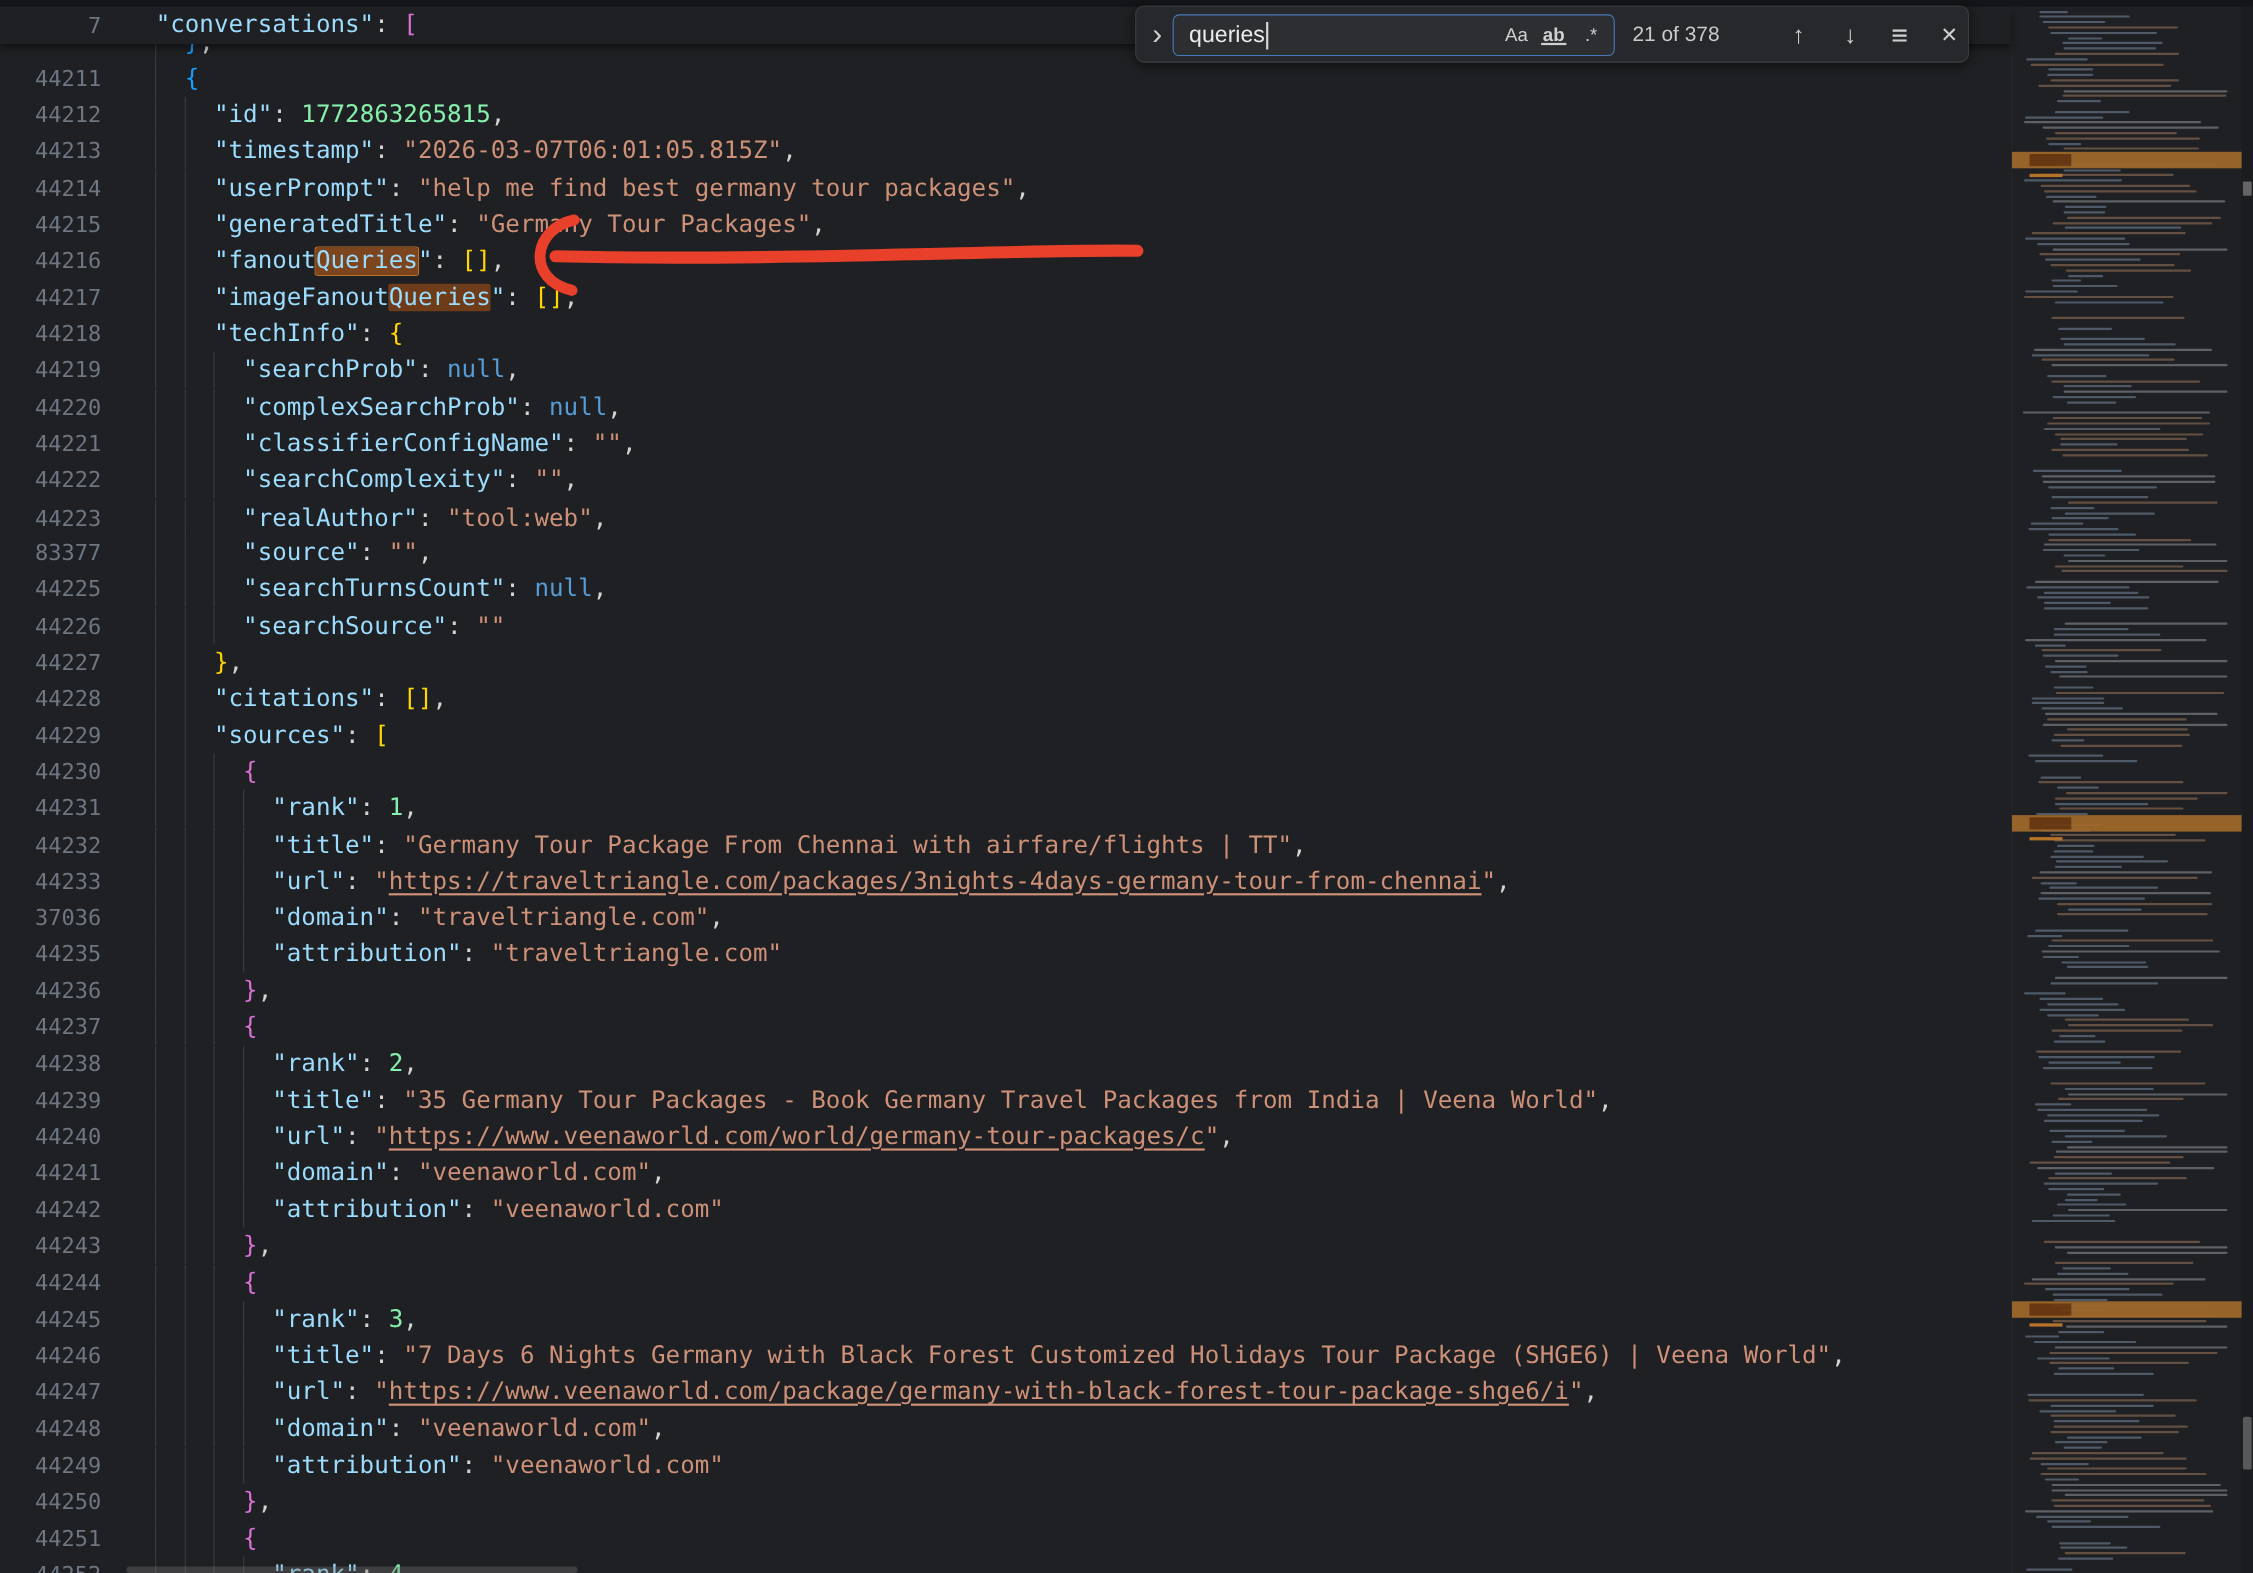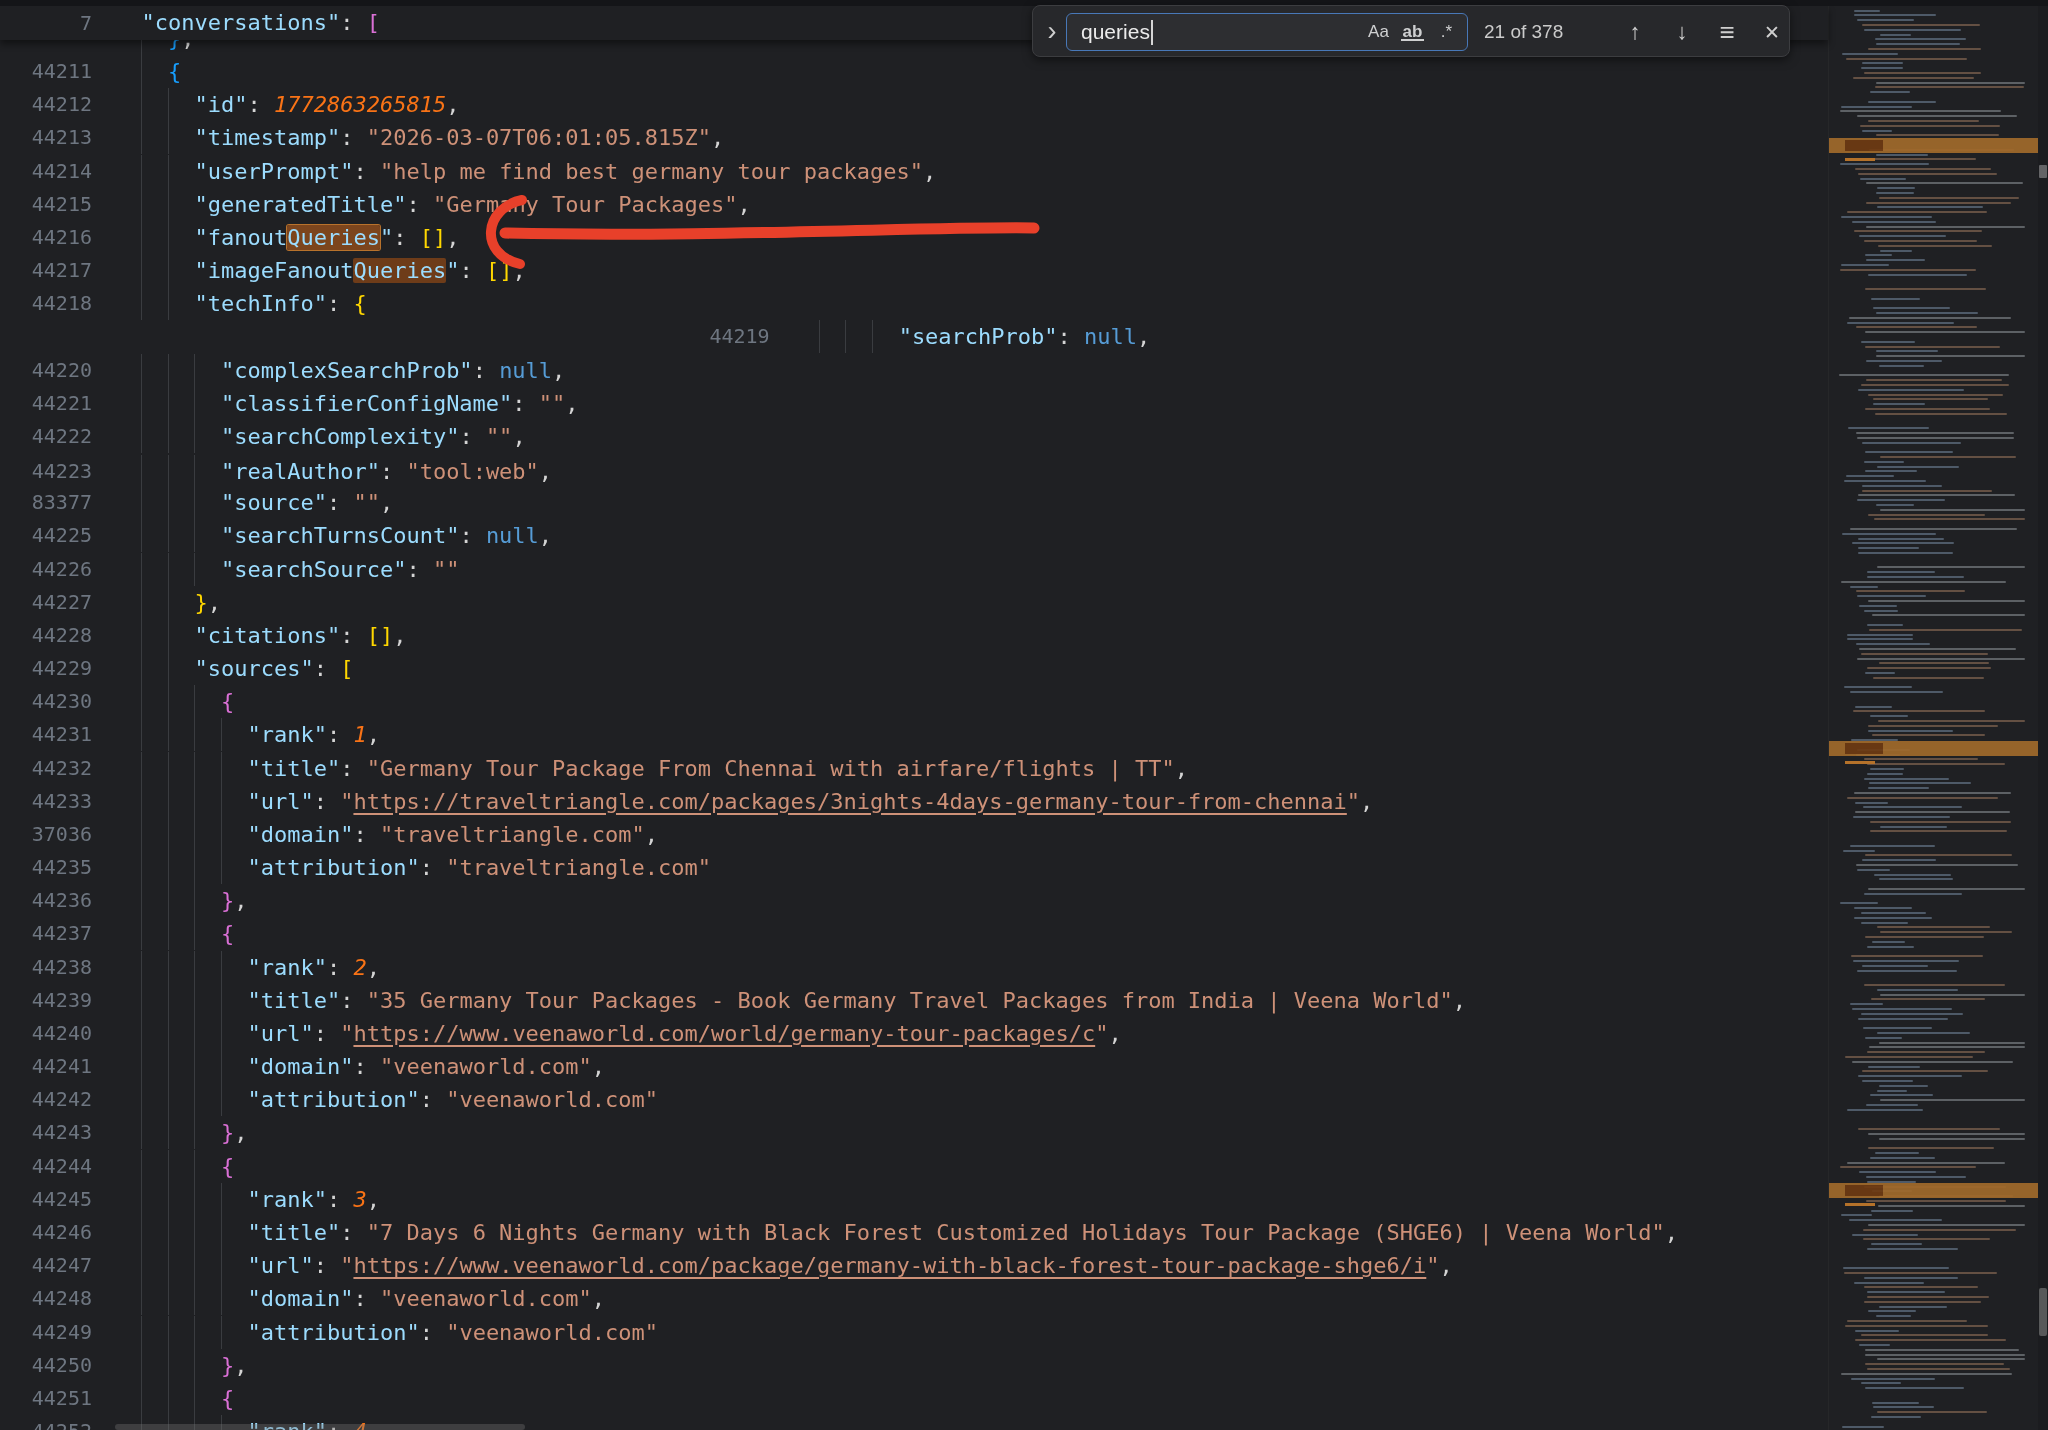--- a/index.html
+++ b/index.html
@@ -13,21 +13,21 @@
   
   .row { position:absolute; left:0; width:1828px; height:34px; display:flex; }
   .ln  { flex:none; width:92px; text-align:right; color:#6e7681;
          font:20px/33px "DejaVu Sans Mono", monospace; }
   .code{ position:relative; flex:none; margin-left:23px; white-space:pre;
          font:22px/33px "DejaVu Sans Mono", monospace; color:#d4d4d4; }
   .guide { position:absolute; top:0; width:1px; height:33px; background:#3a3c40; }
 
   .tk-k { color:#9CDCFE; }
   .tk-s { color:#CE9178; }
-  .tk-n { color:#f97316;font-style:italic; }
+  .tk-n { color:#86efac; }
   .tk-w { color:#569CD6; }
   .tk-p { color:#d4d4d4; }
   .tk-g { color:#FFD700; }
   .tk-o { color:#DA70D6; }
   .tk-u { color:#179FFF; }
   .tk-l { color:#CE9178; text-decoration:underline; text-underline-offset:4px; }
 
   .hl-cur { background:#7c451d; box-shadow:0 0 0 1px #b8722c; border-radius:2px; }
   .hl-m   { background:#6e3c19; border-radius:2px; }
 
@@ -113,21 +113,21 @@
         <div class="code"><span class="guide" style="left: 26.4px;"></span><span class="guide" style="left: 52.8px;"></span><span class="tk-k">      "fanout</span><span class="tk-k hl-cur">Queries</span><span class="tk-k">"</span><span class="tk-p">: </span><span class="tk-g">[]</span><span class="tk-p">,</span></div>
       </div>
       <div class="row" style="top: 254.02px;">
         <div class="ln">44217</div>
         <div class="code"><span class="guide" style="left: 26.4px;"></span><span class="guide" style="left: 52.8px;"></span><span class="tk-k">      "imageFanout</span><span class="tk-k hl-m">Queries</span><span class="tk-k">"</span><span class="tk-p">: </span><span class="tk-g">[]</span><span class="tk-p">,</span></div>
       </div>
       <div class="row" style="top: 287.19px;">
         <div class="ln">44218</div>
         <div class="code"><span class="guide" style="left: 26.4px;"></span><span class="guide" style="left: 52.8px;"></span><span class="tk-k">      "techInfo"</span><span class="tk-p">: </span><span class="tk-g">{</span></div>
       </div>
-      <div class="row" style="top: 320.36px; justify-content: center;">
+      <div class="row" style="top: 320.36px;">
         <div class="ln">44219</div>
         <div class="code"><span class="guide" style="left: 26.4px;"></span><span class="guide" style="left: 52.8px;"></span><span class="guide" style="left: 79.2px;"></span><span class="tk-k">        "searchProb"</span><span class="tk-p">: </span><span class="tk-w">null</span><span class="tk-p">,</span></div>
       </div>
       <div class="row" style="top: 353.53px;">
         <div class="ln">44220</div>
         <div class="code"><span class="guide" style="left: 26.4px;"></span><span class="guide" style="left: 52.8px;"></span><span class="guide" style="left: 79.2px;"></span><span class="tk-k">        "complexSearchProb"</span><span class="tk-p">: </span><span class="tk-w">null</span><span class="tk-p">,</span></div>
       </div>
       <div class="row" style="top: 386.7px;">
         <div class="ln">44221</div>
         <div class="code"><span class="guide" style="left: 26.4px;"></span><span class="guide" style="left: 52.8px;"></span><span class="guide" style="left: 79.2px;"></span><span class="tk-k">        "classifierConfigName"</span><span class="tk-p">: </span><span class="tk-s">""</span><span class="tk-p">,</span></div>

